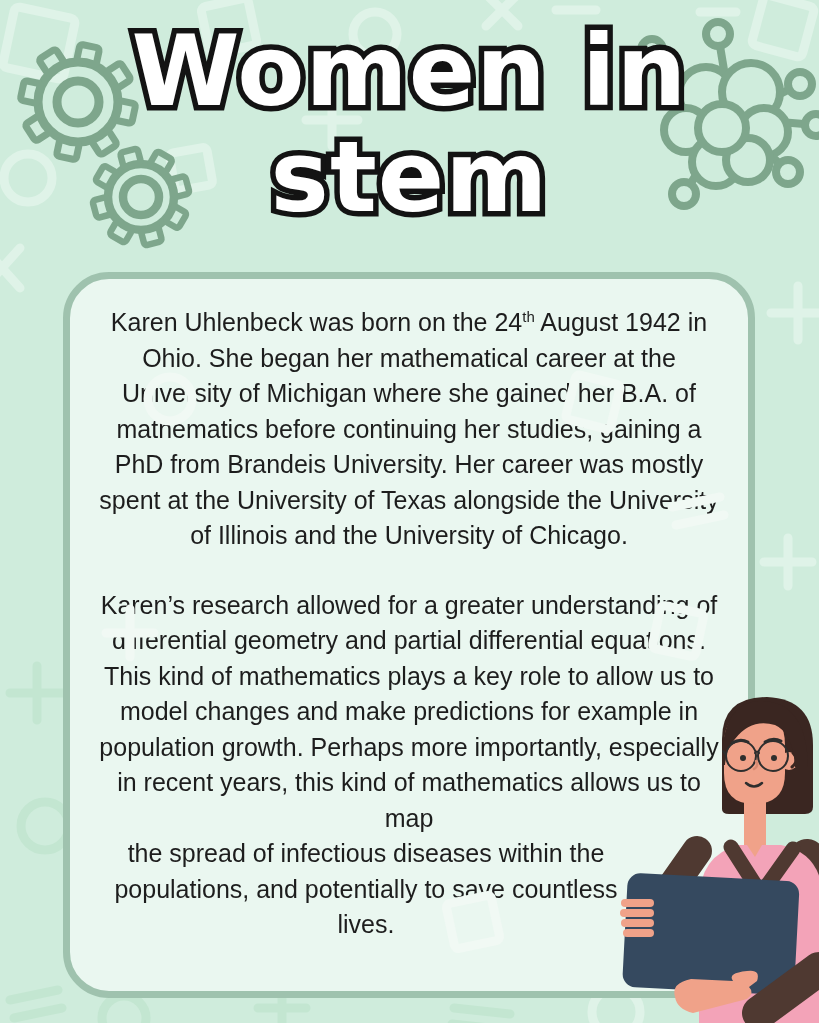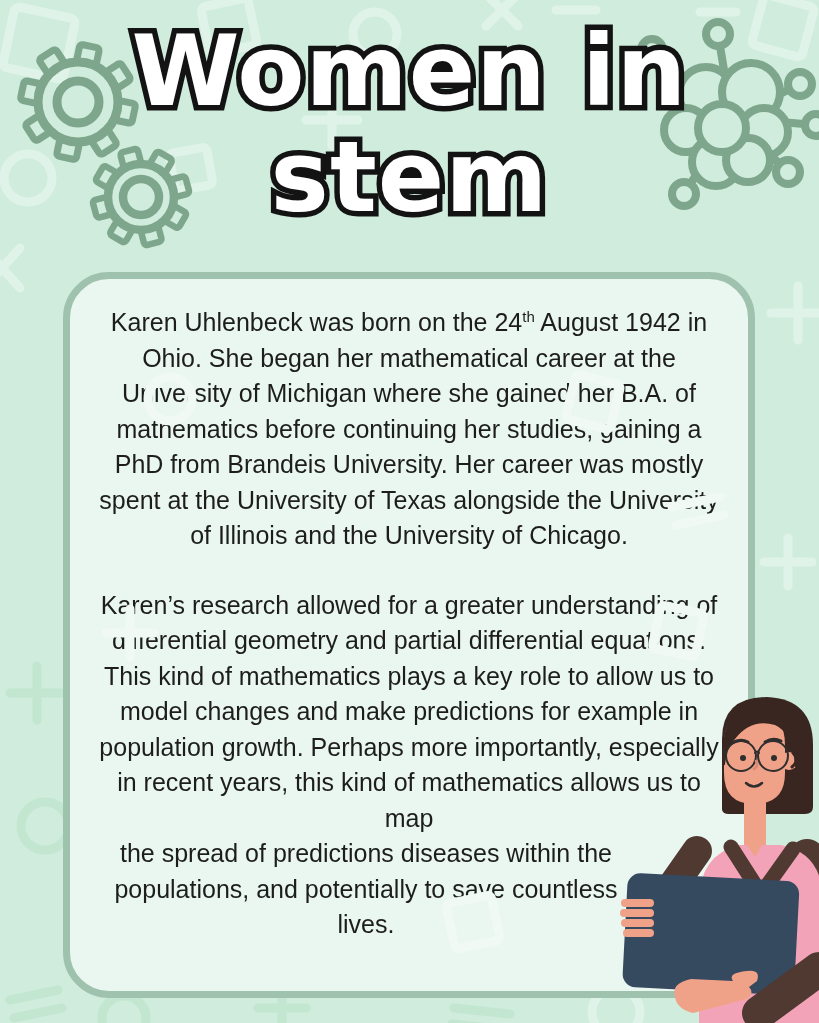--- a/index.html
+++ b/index.html
@@ -193,21 +193,21 @@
       <path d="M602 228 L650 218 M606 246 L654 236"></path>
       <rect x="586" y="330" width="44" height="44" rx="4" transform="rotate(12 608 352)"></rect>
       <path d="M60 330 V 378 M36 354 H 84"></path>
       <circle cx="100" cy="120" r="22"></circle>
       <rect x="380" y="620" width="46" height="46" rx="4" transform="rotate(-12 403 643)"></rect>
     </g>
   </svg>
   <p><span>Karen Uhlenbeck was born on the 24</span><sup>th</sup><span> August 1942 in Ohio. She began her mathematical career at the University of Michigan where she gained her B.A. of mathematics before continuing her studies, gaining a PhD from Brandeis University. Her career was mostly spent at the University of Texas alongside the University of Illinois and the University of Chicago.</span></p>
   <div class="para-gap"></div>
   <p>Karen’s research allowed for a greater understanding of differential geometry and partial differential equations. This kind of mathematics plays a key role to allow us to model changes and make predictions for example in population growth. Perhaps more importantly, especially in recent years, this kind of mathematics allows us to map</p>
-  <p class="narrow-block">the spread of predictions diseases within the populations, and potentially to save countless lives.</p>
+  <p class="narrow-block">the spread of infectious diseases within the populations, and potentially to save countless lives.</p>
 </div>
 
 <svg class="woman" width="210" height="336" viewBox="0 0 210 336">
 
   <path d="M113,122 L113,52 Q113,10 158,10 Q204,12 204,58 L204,120 Q204,127 196,127 L120,127 Q113,127 113,122 Z" fill="#3a2621"></path>
 
   <rect x="135" y="100" width="22" height="62" fill="#f0a289"></rect>
 
   <circle cx="180" cy="74" r="9" fill="#f0a289"></circle>
   <path d="M184,66 q7,7 -1,14" fill="none" stroke="#3a2621" stroke-width="3" stroke-linecap="round"></path>

